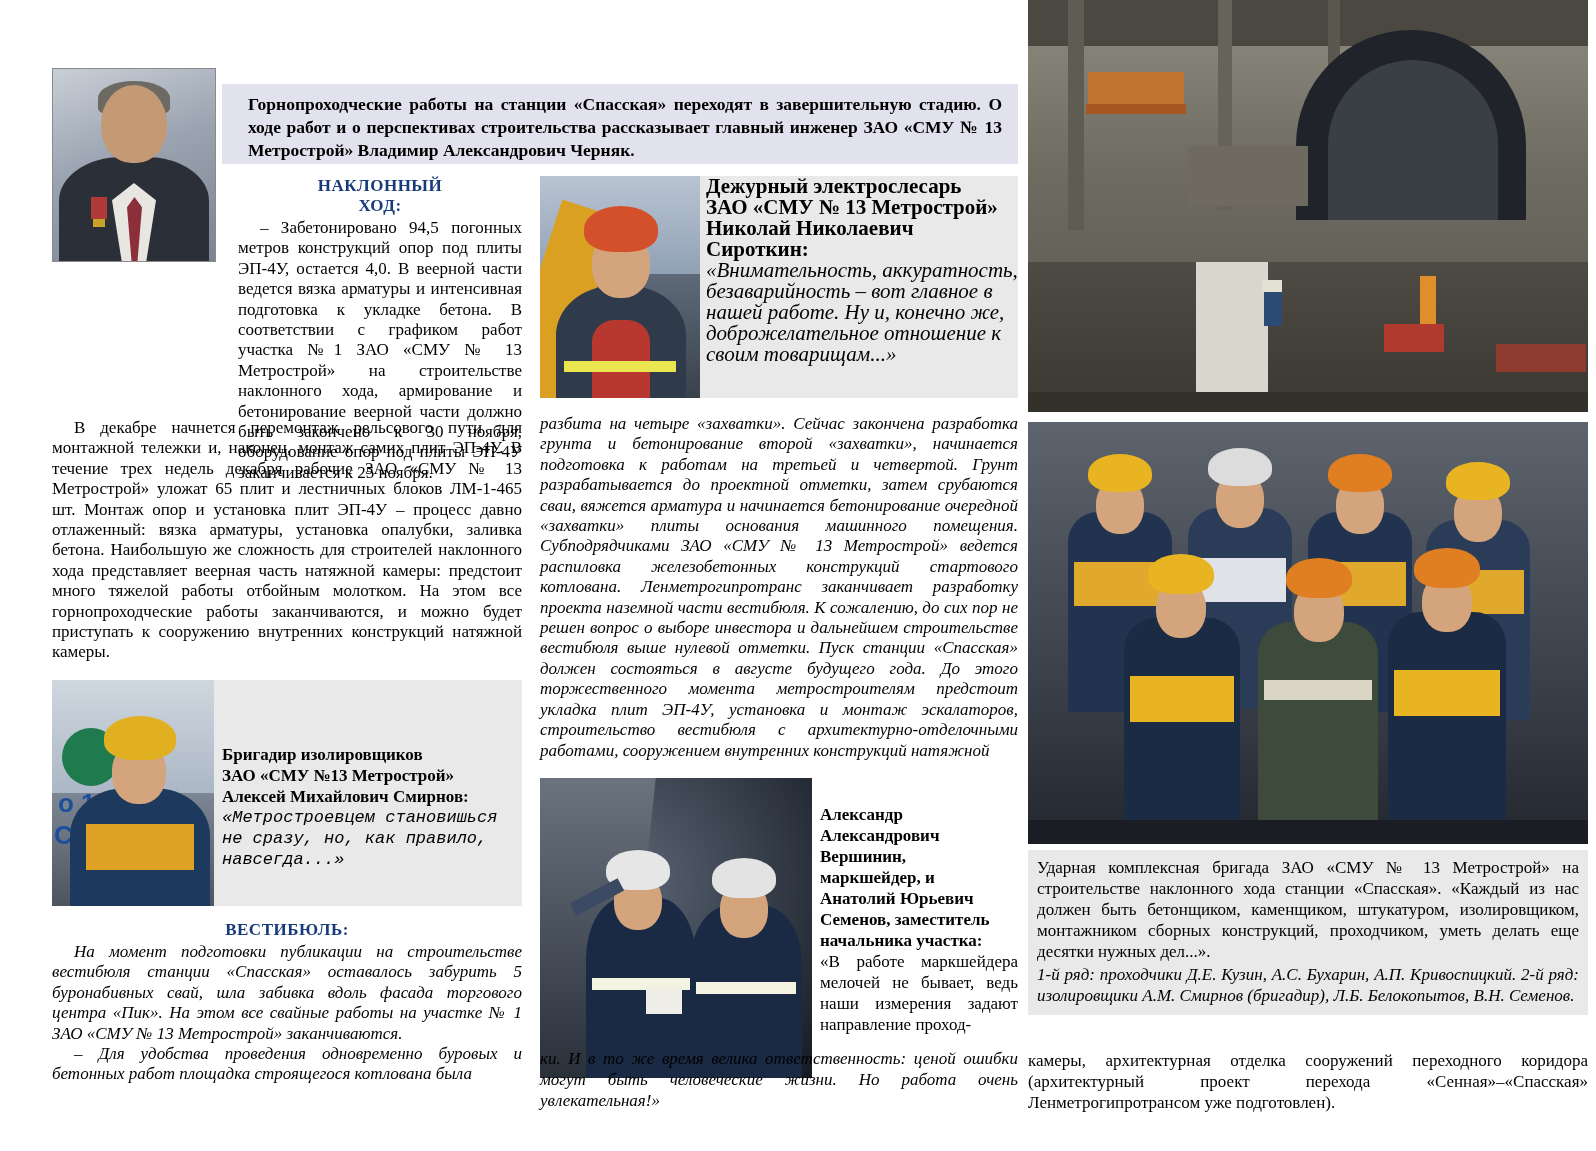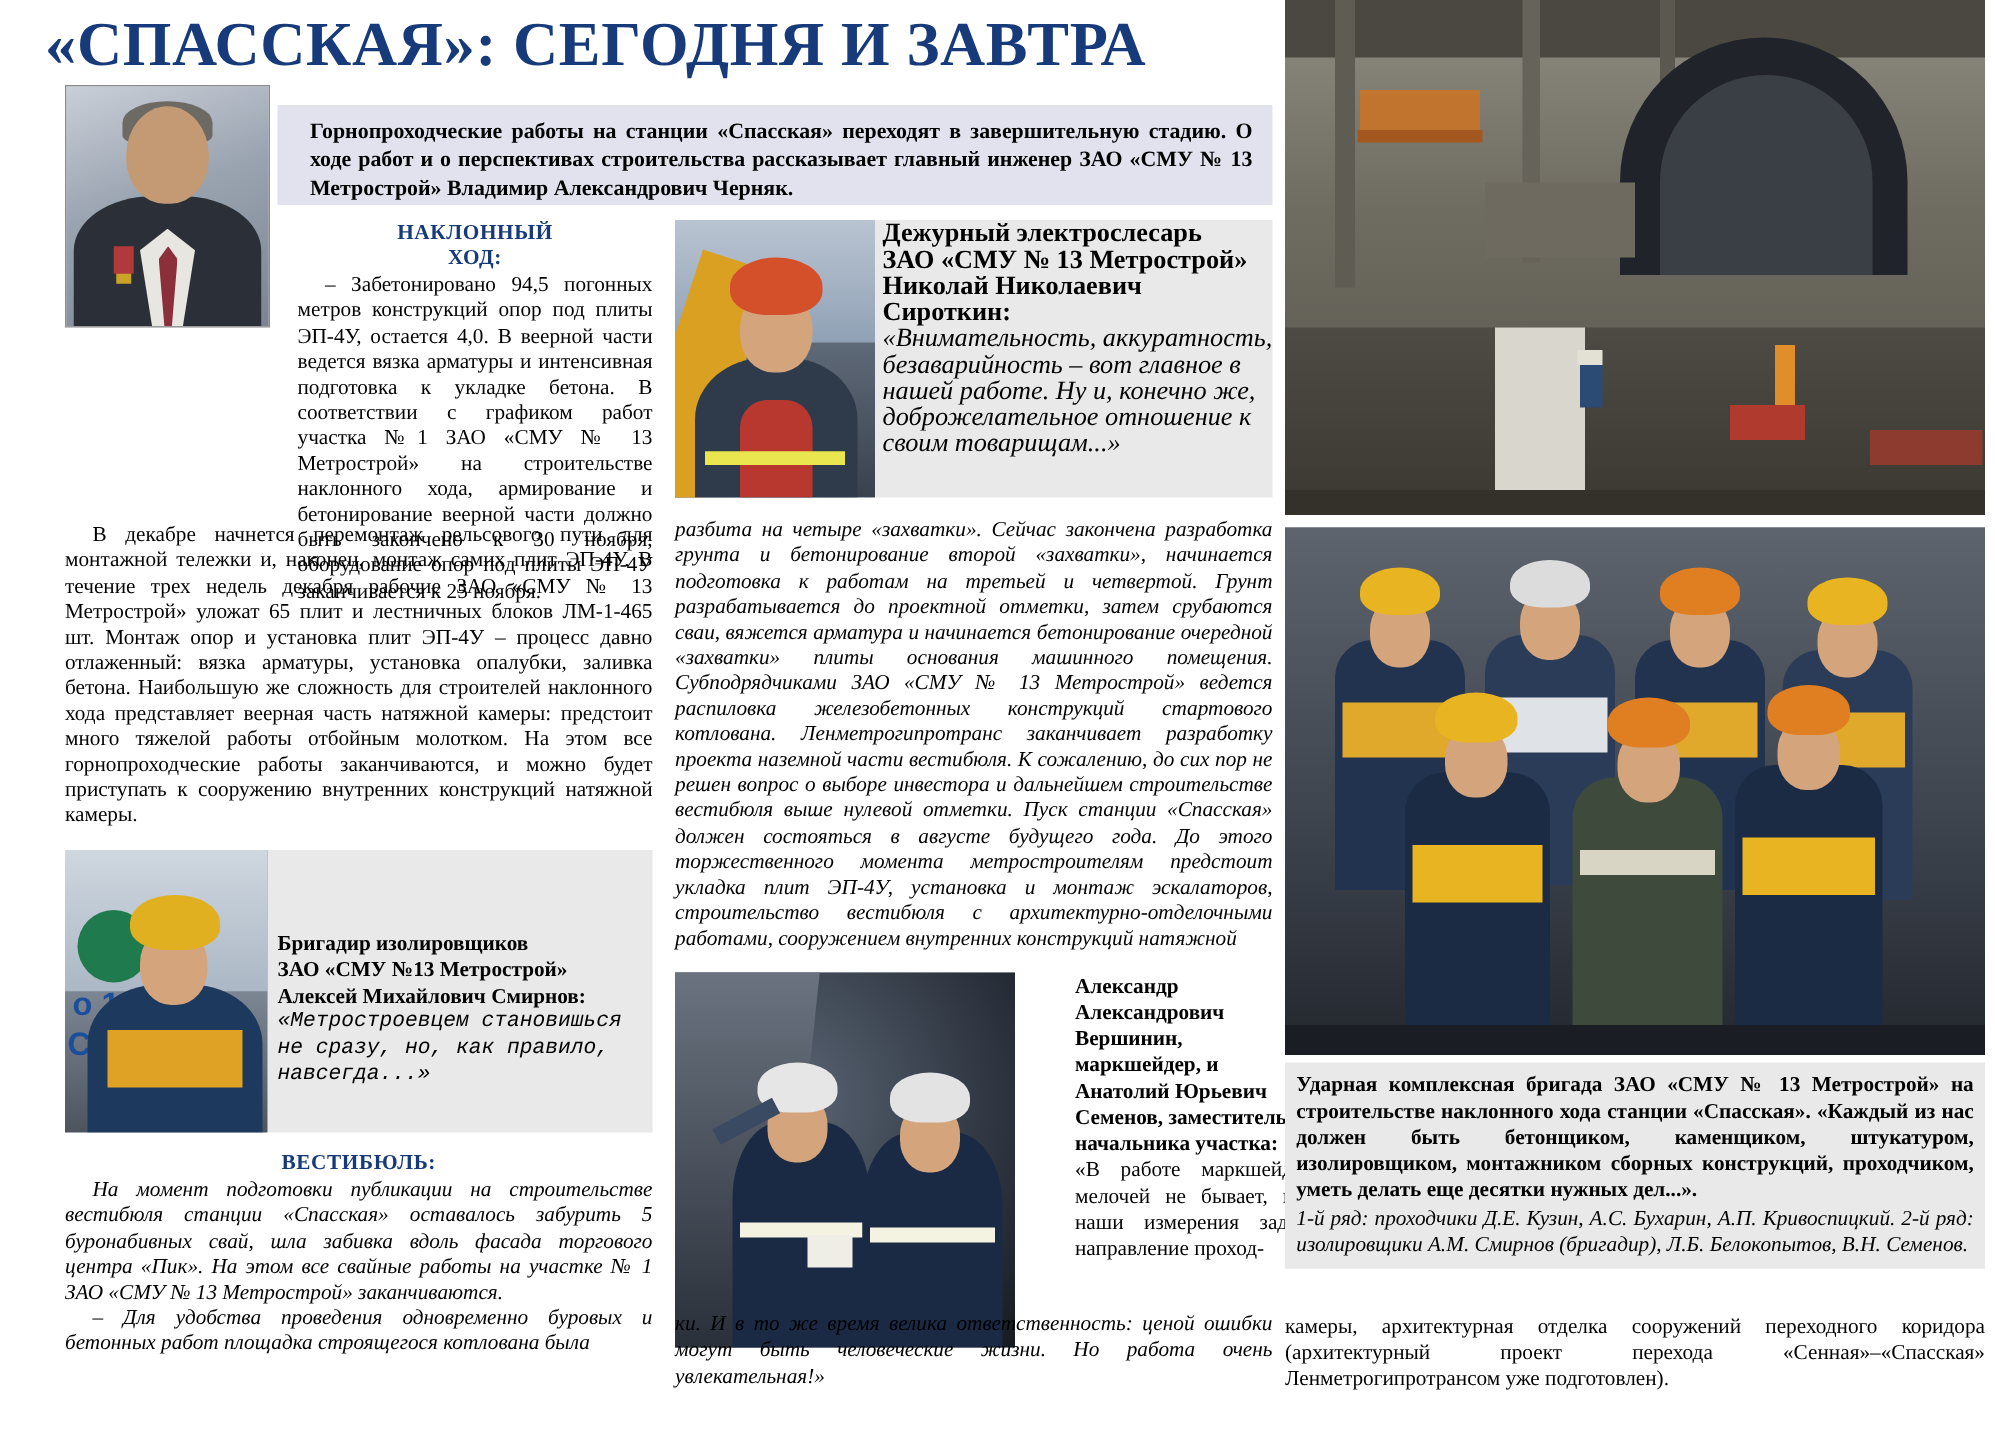--- a/index.html
+++ b/index.html
@@ -223,25 +223,24 @@
     left: 540px;
     top: 778px;
     width: 272px;
     height: 300px;
     overflow: hidden;
     background: #3b4450;
   }
   .quote-surveyors {
     position: absolute;
     left: 820px;
-    top: 778px;
+    top: 804px;
     width: 198px;
     font-size: 17px;
     line-height: 21px;
-    margin-left: 40px;
   }
   .quote-surveyors .name { font-weight: bold; }
   .quote-surveyors .q { text-align: justify; }
   .quote-surveyors-cont {
     position: absolute;
     left: 540px;
     top: 1048px;
     width: 478px;
     font-size: 17px;
     line-height: 21px;
@@ -272,21 +271,21 @@
     position: absolute;
     left: 1028px;
     top: 850px;
     width: 560px;
     background: #e9e9e9;
     box-sizing: border-box;
     padding: 7px 9px 9px 9px;
     font-size: 17px;
     line-height: 21px;
   }
-  .caption-brigade .b { font-weight: bold; text-align: justify; }
+  .caption-brigade .b { font-weight: normal; text-align: justify; }
   .caption-brigade .i { font-style: italic; text-align: justify; margin-top: 2px; }
   .tail-right {
     position: absolute;
     left: 1028px;
     top: 1050px;
     width: 560px;
     font-size: 17px;
     line-height: 21px;
     text-align: justify;
   }
@@ -304,21 +303,20 @@
     border-radius: 46%;
   }
   .torso { position: absolute; }
   .vest-stripe { position: absolute; background: #f2f0e4; }
 </style>
 </head>
 <body>
 
 <div class="page">
 
-  <div class="headline">«СПАССКАЯ»: СЕГОДНЯ И ЗАВТРА</div>
 
   <div class="portrait-main">
     <div class="body"></div>
     <div class="shirt"></div>
     <div class="tie"></div>
     <div class="hair"></div>
     <div class="head"></div>
     <div class="medal"></div>
   </div>
 

